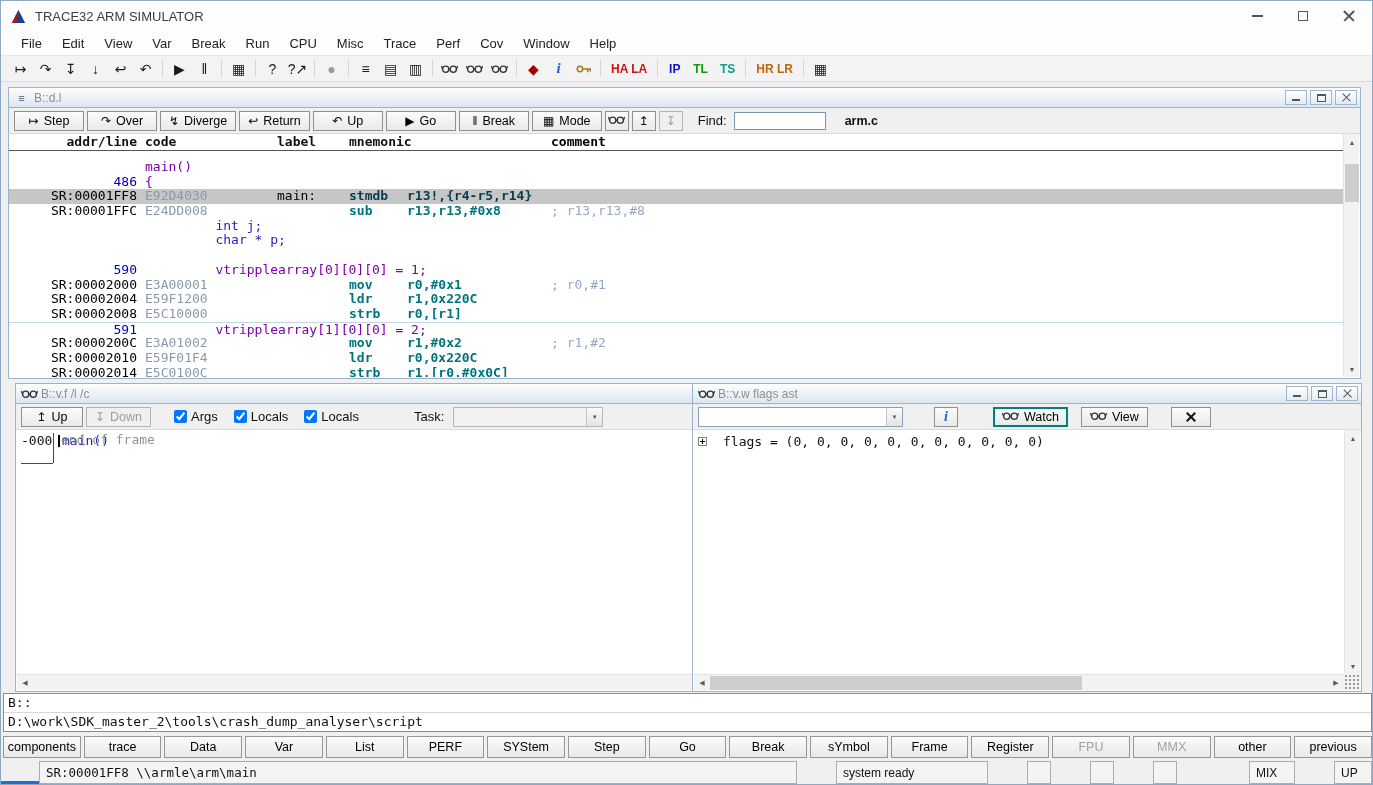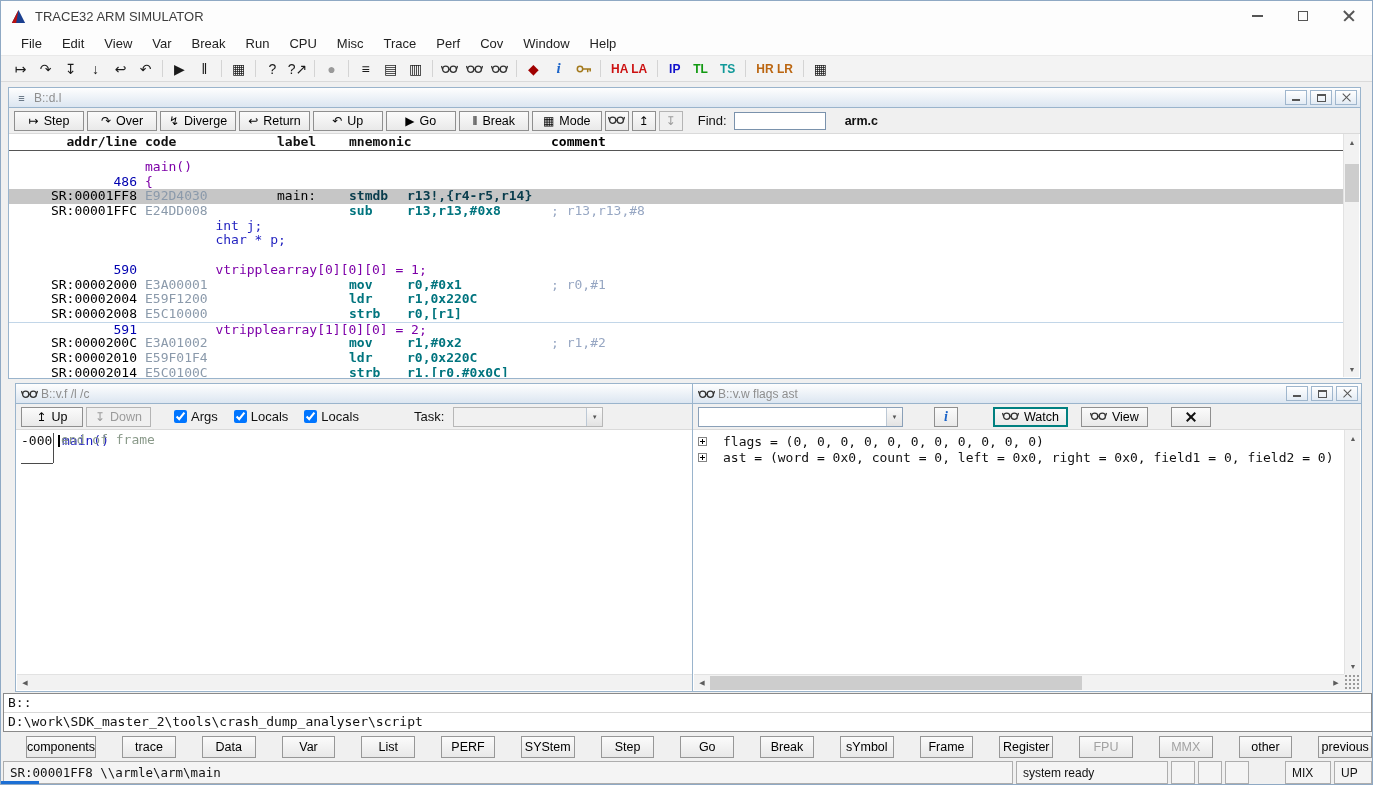--- a/index.html
+++ b/index.html
@@ -120,24 +120,24 @@
   .wrow { display:flex; align-items:center; height:16px; gap:16px; }
   .exp { width:9px; height:9px; border:1px solid #848484; position:relative; flex:none; background:#fff; }
   .exp::before { content:""; position:absolute; left:1px; right:1px; top:3px; height:1px; background:#000; }
   .exp::after { content:""; position:absolute; top:1px; bottom:1px; left:3px; width:1px; background:#000; }
 
   
   #cmdarea { position:absolute; left:2px; top:692px; width:1369px; height:39px; background:#fff; border:1px solid #8a8a8a; font:13px "DejaVu Sans Mono", monospace; }
   .cmdprompt { height:19px; line-height:18px; padding:0 4px; border-bottom:1px solid #d8d8d8; }
   .cmdpath { height:18px; line-height:17px; padding:0 4px; }
   #softkeys { position:absolute; left:2px; top:735px; width:1369px; height:22px; display:flex; gap:3px; }
-  .skey { flex:1; height:22px; background:linear-gradient(#fbfbfb,#e8e8e8); border:1px solid #979797; font:12.5px "Liberation Sans", sans-serif; display:flex; align-items:center; justify-content:center; color:#000;margin-left:23px; }
+  .skey { flex:1; height:22px; background:linear-gradient(#fbfbfb,#e8e8e8); border:1px solid #979797; font:12.5px "Liberation Sans", sans-serif; display:flex; align-items:center; justify-content:center; color:#000; }
   .skey.disabled { color:#a2a2a2; }
   #statusbar { position:absolute; left:2px; top:760px; width:1369px; height:23px; display:flex; gap:3px; }
-  .scell { border:1px solid #adadad; background:#f4f4f4; display:flex; align-items:center; padding:0 6px; font-size:12px; }
+  .scell { border:1px solid #adadad; background:#f4f4f4; display:flex; align-items:center; padding:0 6px; font-size:12px;margin-left:36px; }
   .sloc { flex:1; font-family:"DejaVu Sans Mono", monospace; font-size:12.5px; }
   .sstate { width:152px; }
   .ssm { width:24px; }
   .sgap { width:30px; }
   .smix { width:46px;text-align:right; }
   .sup { width:38px; }
   #bluebar { position:absolute; left:0; bottom:0; width:38px; height:3px; background:#1c6fd4; }
 </style>
 </head>
 <body>
@@ -737,24 +737,20 @@
           <span class="ic-x"></span>
         </button>
     </div>
     <div class="wbody">
 
         <div class="wrow">
           <span class="exp"></span>
           <span>flags = (0, 0, 0, 0, 0, 0, 0, 0, 0, 0, 0)</span>
         </div>
 
-        <div class="wrow">
-          <span class="exp"></span>
-          <span>ast = (word = 0x0, count = 0, left = 0x0, right = 0x0, field1 = 0, field2 = 0)</span>
-        </div>
 
     </div>
     <div class="vscroll" style="top:46px; bottom:17px;">
       <span class="sarrow stop2">▲</span>
       <span class="sarrow sbottom">▼</span>
     </div>
     <div class="hscroll">
       <span class="sarrow sleft">◀</span>
       <span class="sthumbh" style="left:16px; width:372px;"></span>
       <span class="sarrow sright">▶</span>

